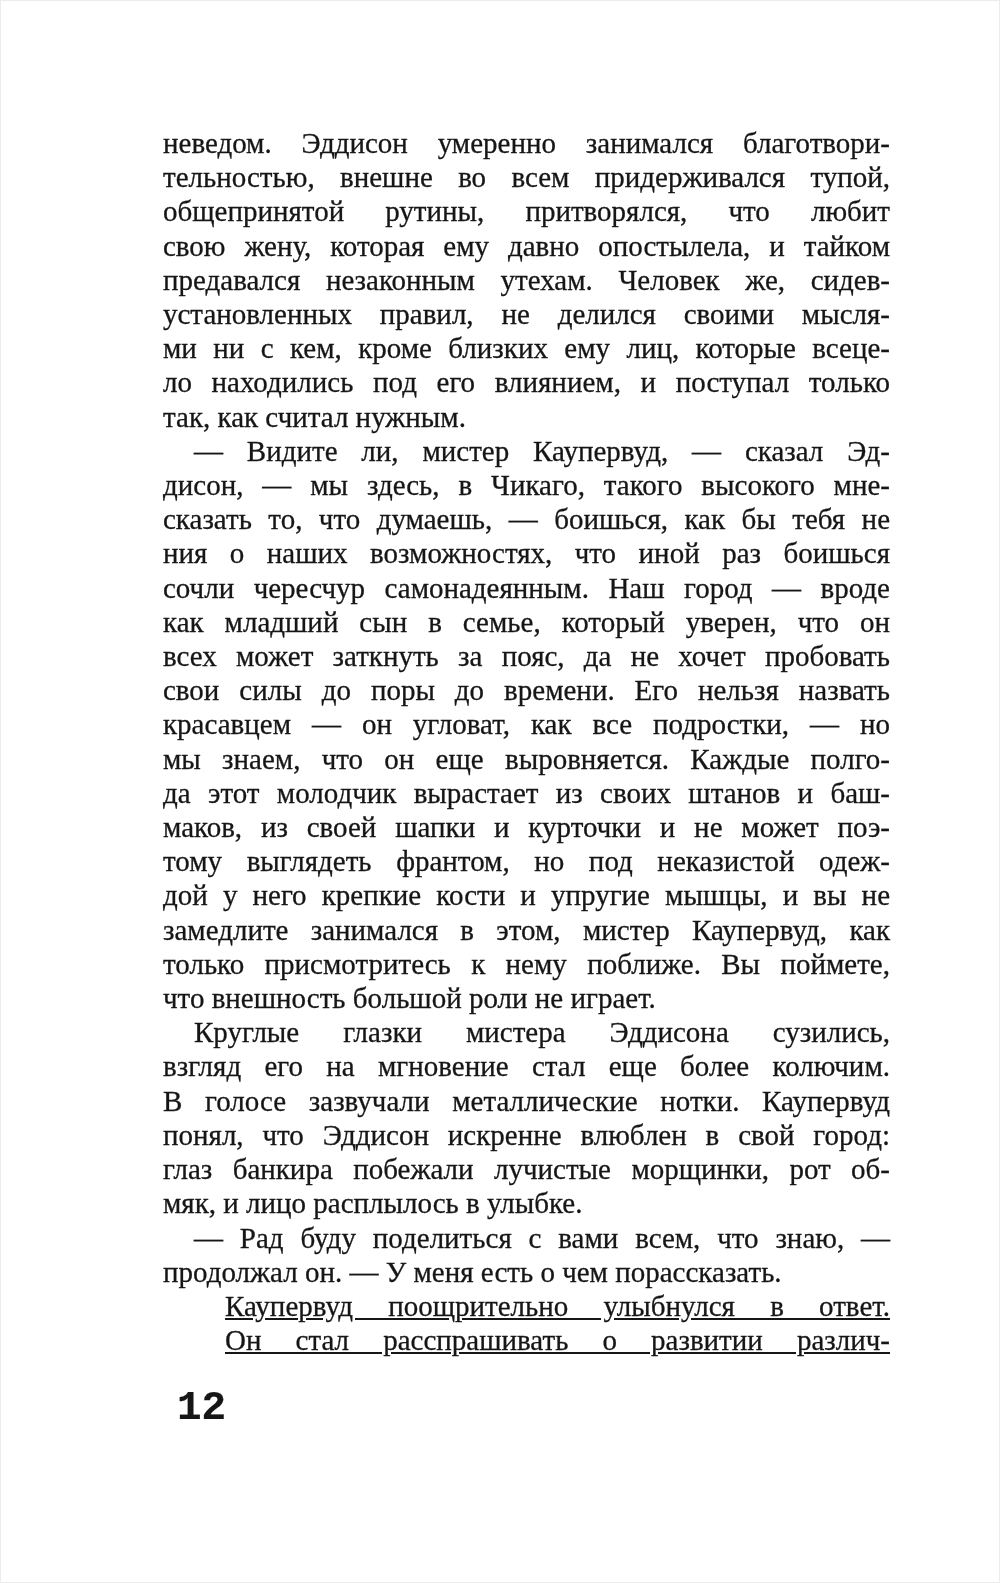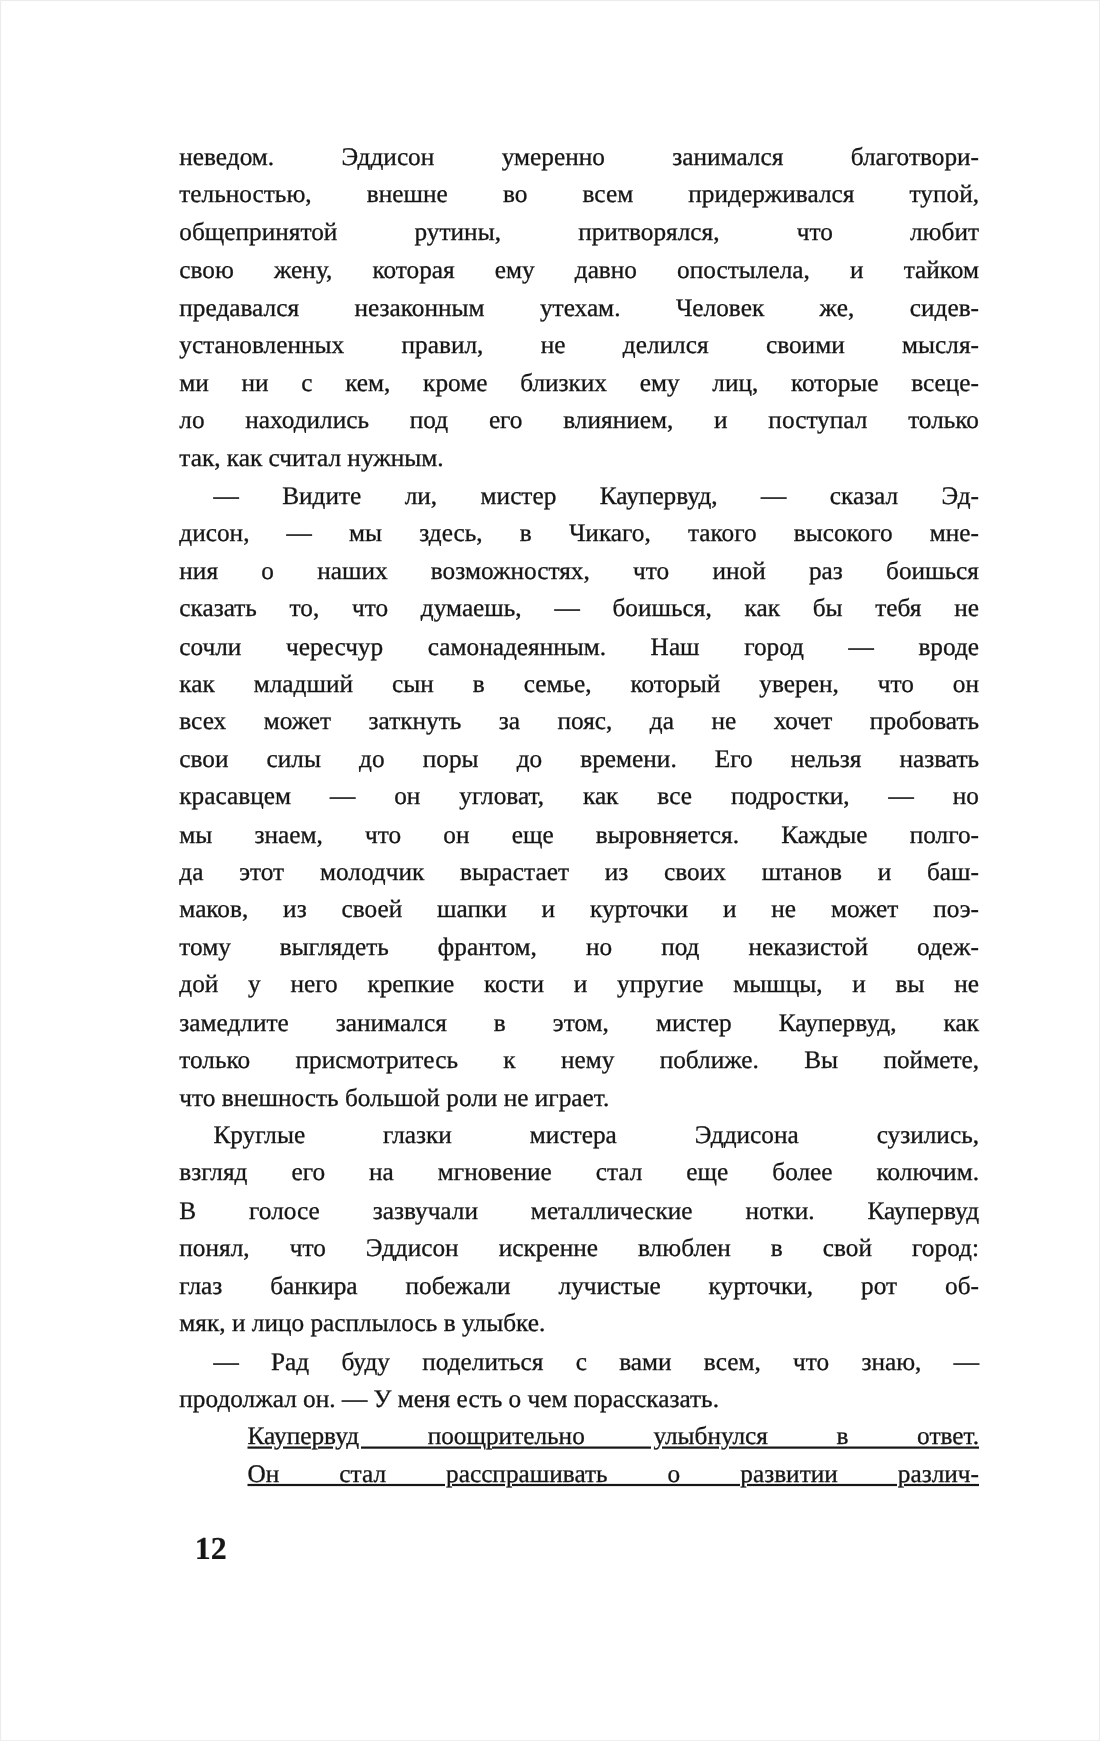--- a/index.html
+++ b/index.html
@@ -18,21 +18,21 @@
     font-family: "Liberation Serif", "DejaVu Serif", serif;
     color: var(--ink, #161616);
   }
   .text-block {
     position: absolute;
     left: 163px;
     top: 126px;
     width: 727px;
   }
   .line {
-    font-size: 23px;
+    font-size: 29px;
     line-height: 34.2px;
     text-align: justify;
     text-align-last: justify;
     white-space: normal;
     -webkit-text-stroke: 0.3px currentColor;
   }
   .line.indent {
     text-indent: 31px;
     font-family: Liberation Serif, serif;
   }
@@ -40,62 +40,63 @@
     text-align-last: left;
   }
   .line.inset {
     margin-left: 62px;
     text-decoration: underline;
   }
   .folio {
     position: absolute;
     left: 177px;
     top: 1391px;
-    font-size: 29px;
+    font-size: 41px;
     line-height: 34.2px;
     font-weight: 700;
+    font-family: Liberation Mono, monospace;
     -webkit-text-stroke: 0.2px currentColor;
   }
 </style>
 </head>
 <body>
 
 <div class="page">
   <div class="text-block">
       <div class="line">неведом. Эддисон умеренно занимался благотвори-</div>
       <div class="line">тельностью, внешне во всем придерживался тупой,</div>
       <div class="line">общепринятой рутины, притворялся, что любит</div>
       <div class="line">свою жену, которая ему давно опостылела, и тайком</div>
       <div class="line">предавался незаконным утехам. Человек же, сидев-</div>
       <div class="line">установленных правил, не делился своими мысля-</div>
       <div class="line">ми ни с кем, кроме близких ему лиц, которые всеце-</div>
       <div class="line">ло находились под его влиянием, и поступал только</div>
       <div class="line end">так, как считал нужным.</div>
       <div class="line indent">— Видите ли, мистер Каупервуд, — сказал Эд-</div>
       <div class="line">дисон, — мы здесь, в Чикаго, такого высокого мне-</div>
+      <div class="line">сказать то, что думаешь, — боишься, как бы тебя не</div>
       <div class="line">ния о наших возможностях, что иной раз боишься</div>
-      <div class="line">сказать то, что думаешь, — боишься, как бы тебя не</div>
       <div class="line">сочли чересчур самонадеянным. Наш город — вроде</div>
       <div class="line">как младший сын в семье, который уверен, что он</div>
       <div class="line">всех может заткнуть за пояс, да не хочет пробовать</div>
       <div class="line">свои силы до поры до времени. Его нельзя назвать</div>
       <div class="line">красавцем — он угловат, как все подростки, — но</div>
       <div class="line">мы знаем, что он еще выровняется. Каждые полго-</div>
       <div class="line">да этот молодчик вырастает из своих штанов и баш-</div>
       <div class="line">маков, из своей шапки и курточки и не может поэ-</div>
       <div class="line">тому выглядеть франтом, но под неказистой одеж-</div>
       <div class="line">дой у него крепкие кости и упругие мышцы, и вы не</div>
       <div class="line">замедлите занимался в этом, мистер Каупервуд, как</div>
       <div class="line">только присмотритесь к нему поближе. Вы поймете,</div>
       <div class="line end">что внешность большой роли не играет.</div>
       <div class="line indent">Круглые глазки мистера Эддисона сузились,</div>
       <div class="line">взгляд его на мгновение стал еще более колючим.</div>
       <div class="line">В голосе зазвучали металлические нотки. Каупервуд</div>
       <div class="line">понял, что Эддисон искренне влюблен в свой город:</div>
-      <div class="line">глаз банкира побежали лучистые курточки, рот об-</div>
+      <div class="line">глаз банкира побежали лучистые морщинки, рот об-</div>
       <div class="line end">мяк, и лицо расплылось в улыбке.</div>
       <div class="line indent">— Рад буду поделиться с вами всем, что знаю, —</div>
       <div class="line end">продолжал он. — У меня есть о чем порассказать.</div>
       <div class="line inset">Каупервуд поощрительно улыбнулся в ответ.</div>
       <div class="line inset">Он стал расспрашивать о развитии различ-</div>
     </div>
   <div class="folio">12</div>
 </div>
 
 </body></html>

